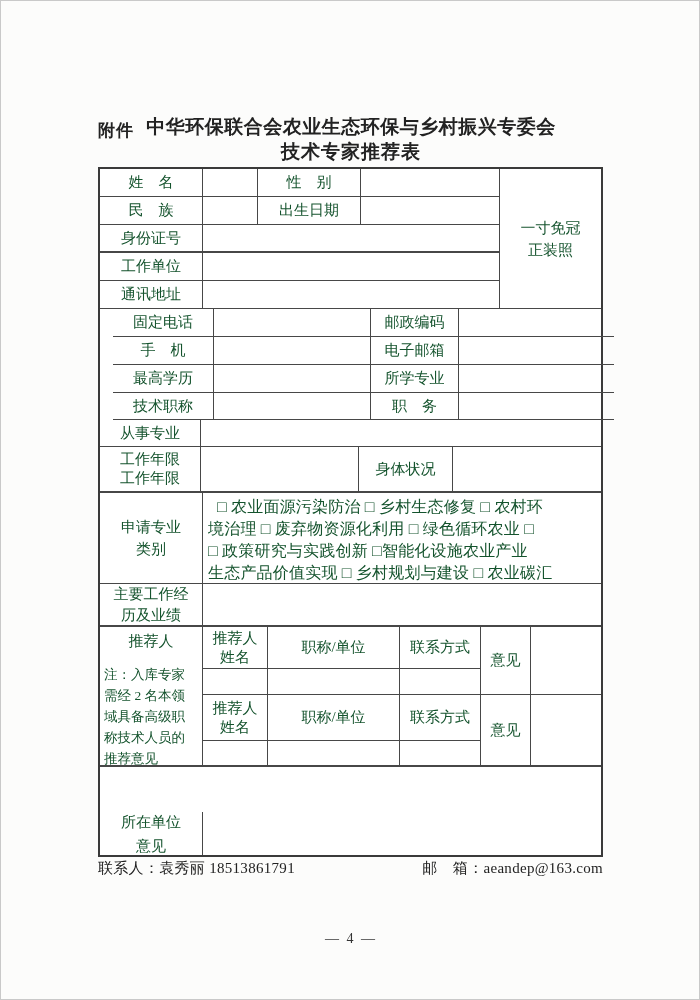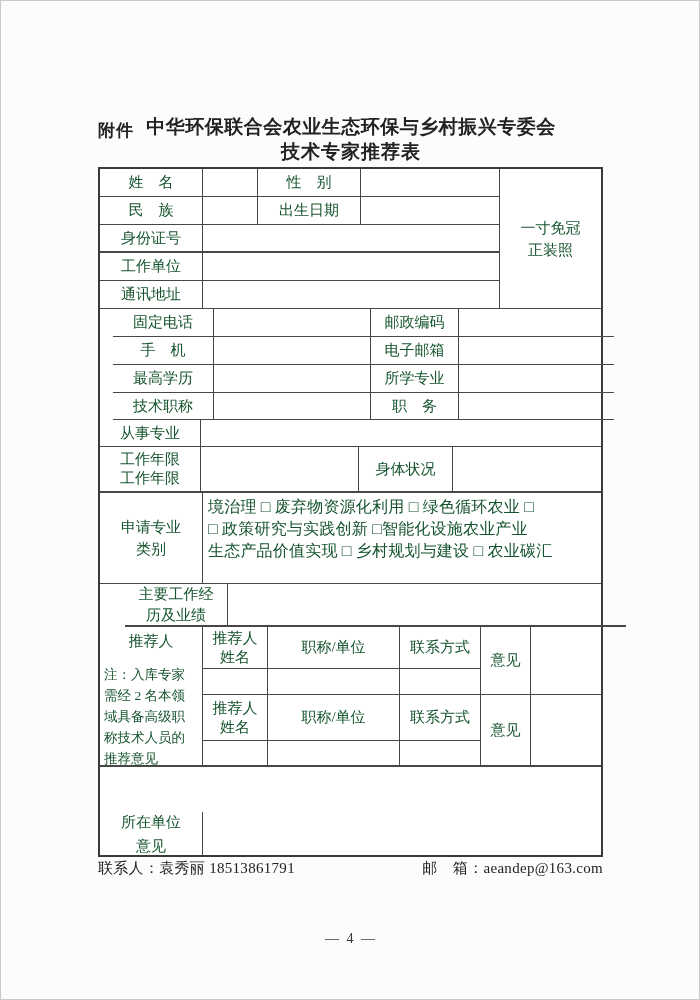--- a/index.html
+++ b/index.html
@@ -36,21 +36,21 @@
   .nr { border-right:none; }
   .nb { border-bottom:none;margin-top:45px; }
   .tb { border-bottom-width:2px; }
   .col2lines { flex-direction:column; line-height:19px; }
 
   .sec-a { grid-template-columns:103px 55px 103px 139px 1fr; grid-template-rows:28px 28px 28px 28px 28px; }
   .sec-b { grid-template-columns:101px 157px 88px 1fr; grid-template-rows:28px 28px 28px 27px;margin-left:13px; }
   .sec-c { grid-template-columns:101px 1fr; grid-template-rows:27px; }
   .sec-d { grid-template-columns:101px 158px 94px 1fr; grid-template-rows:46px; }
   .sec-e { grid-template-columns:103px 1fr; grid-template-rows:91px; }
-  .sec-f { grid-template-columns:103px 1fr; grid-template-rows:43px;margin-left:25px; }
+  .sec-f { grid-template-columns:103px 1fr; grid-template-rows:43px; }
   .sec-g { grid-template-columns:103px 65px 132px 81px 50px 1fr; grid-template-rows:42px 26px 46px 26px; }
   .sec-h { grid-template-columns:103px 1fr; grid-template-rows:88px; }
 
   .photo-cell { flex-direction:column; line-height:22px; font-size:15px; }
 
   .category-text { align-items:flex-start; justify-content:flex-start; flex-direction:column; padding:3px 5px 0 5px; }
   .category-text div { font-size:16px; line-height:22px; white-space:nowrap; letter-spacing:0.2px; }
   .category-text .indent { padding-left:9px; }
 
   .recomm-left { flex-direction:column; justify-content:flex-start; padding-top:5px; }
@@ -142,20 +142,21 @@
     <div class="cell tb">身体状况</div>
     <div class="cell nr blank tb"></div>
   </div>
 
   <div class="sec sec-e">
     <div class="cell col2lines" style="line-height:22px;">
       <span>申请专业</span>
       <span>类别</span>
     </div>
     <div class="cell nr category-text">
+      <div class="indent">□ 农业面源污染防治 □ 乡村生态修复 □ 农村环</div>
       <div>境治理 □ 废弃物资源化利用 □ 绿色循环农业 □</div>
       <div>□ 政策研究与实践创新 □智能化设施农业产业</div>
       <div>生态产品价值实现 □ 乡村规划与建设 □ 农业碳汇</div>
     </div>
   </div>
 
   <div class="sec sec-f">
     <div class="cell col2lines tb" style="line-height:21px;">
       <span>主要工作经</span>
       <span>历及业绩</span>

